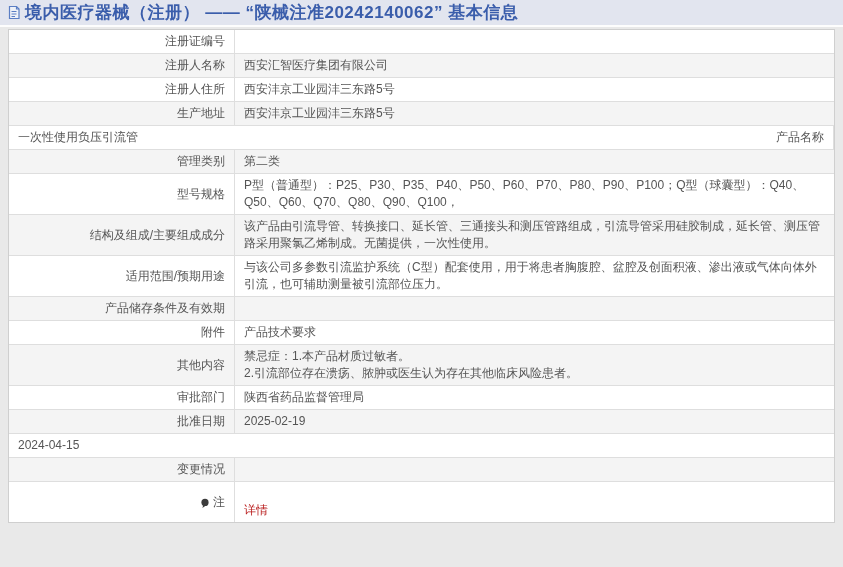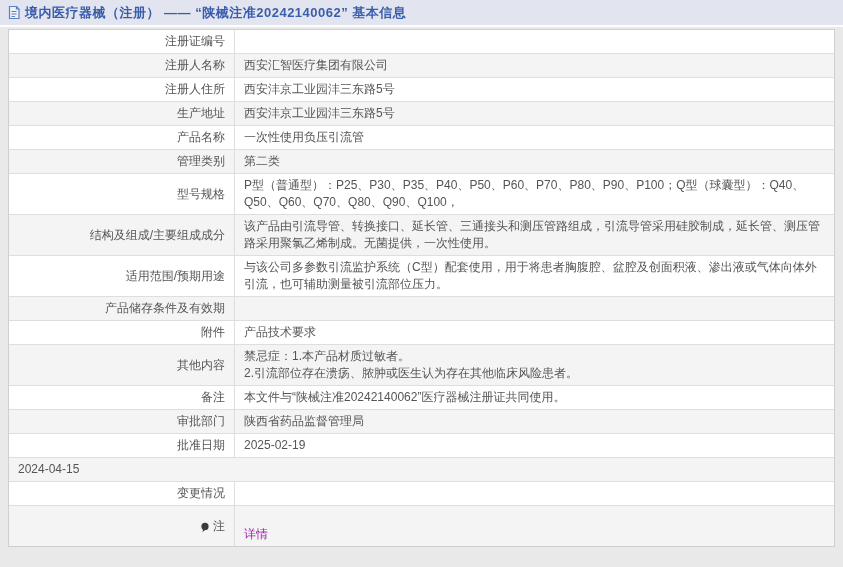--- a/index.html
+++ b/index.html
@@ -15,21 +15,21 @@
     display: flex;
     align-items: center;
     padding-left: 7px;
     border-bottom: 2px solid #fdfdfd;
     box-sizing: border-box;
   }
   .header .doc-icon { display: inline-flex; margin-right: 4px; }
   .header-title {
     color: #3a5dab;
     font-weight: bold;
-    font-size: 13px;
+    font-size: 17px;
     letter-spacing: 0.5px;
   }
   .info-table {
     margin: 2px 8px 0 8px;
     background: #ffffff;
     border: 1px solid #cfcfcf;
   }
   .row {
     display: flex;
     border-bottom: 1px solid #dedede;
@@ -51,21 +51,21 @@
     align-items: center;
     justify-content: flex-end;
     gap: 3px;
   }
   .value {
     flex: 1;
     white-space: pre-line;
     min-height: 17px;
   }
   .link {
-    color: #a21caf;
+    color: #b91c1c;
     text-decoration: none;
     cursor: pointer;
   }
   .note-icon { display: inline-flex; transform: translateY(1px); }
 </style>
 </head>
 <body>
 
 <div class="header">
   <span class="doc-icon">
@@ -90,22 +90,22 @@
   </div>
   <div class="row">
     <div class="cell label">注册人住所</div>
     <div class="cell value">西安沣京工业园沣三东路5号</div>
   </div>
   <div class="row">
     <div class="cell label">生产地址</div>
     <div class="cell value">西安沣京工业园沣三东路5号</div>
   </div>
   <div class="row">
+    <div class="cell value">一次性使用负压引流管</div>
     <div class="cell label">产品名称</div>
-    <div class="cell value">一次性使用负压引流管</div>
   </div>
   <div class="row">
     <div class="cell label">管理类别</div>
     <div class="cell value">第二类</div>
   </div>
   <div class="row">
     <div class="cell label">型号规格</div>
     <div class="cell value">P型（普通型）：P25、P30、P35、P40、P50、P60、P70、P80、P90、P100；Q型（球囊型）：Q40、Q50、Q60、Q70、Q80、Q90、Q100，</div>
   </div>
   <div class="row">
@@ -121,24 +121,20 @@
     <div class="cell value"></div>
   </div>
   <div class="row">
     <div class="cell label">附件</div>
     <div class="cell value">产品技术要求</div>
   </div>
   <div class="row">
     <div class="cell label">其他内容</div>
     <div class="cell value">禁忌症：1.本产品材质过敏者。
 2.引流部位存在溃疡、脓肿或医生认为存在其他临床风险患者。</div>
-  </div>
-  <div class="row">
-    <div class="cell label">备注</div>
-    <div class="cell value">本文件与“陕械注准20242140062”医疗器械注册证共同使用。</div>
   </div>
   <div class="row">
     <div class="cell label">审批部门</div>
     <div class="cell value">陕西省药品监督管理局</div>
   </div>
   <div class="row">
     <div class="cell label">批准日期</div>
     <div class="cell value">2025-02-19</div>
   </div>
   <div class="row">

